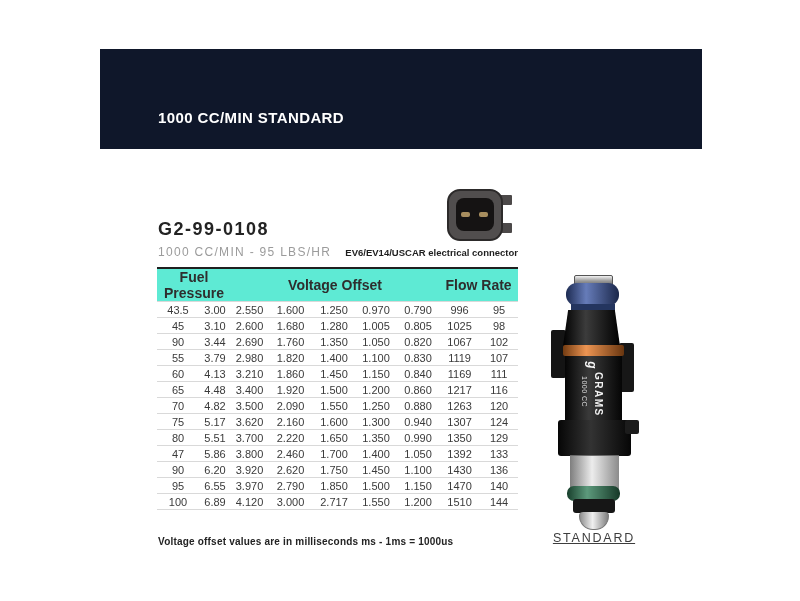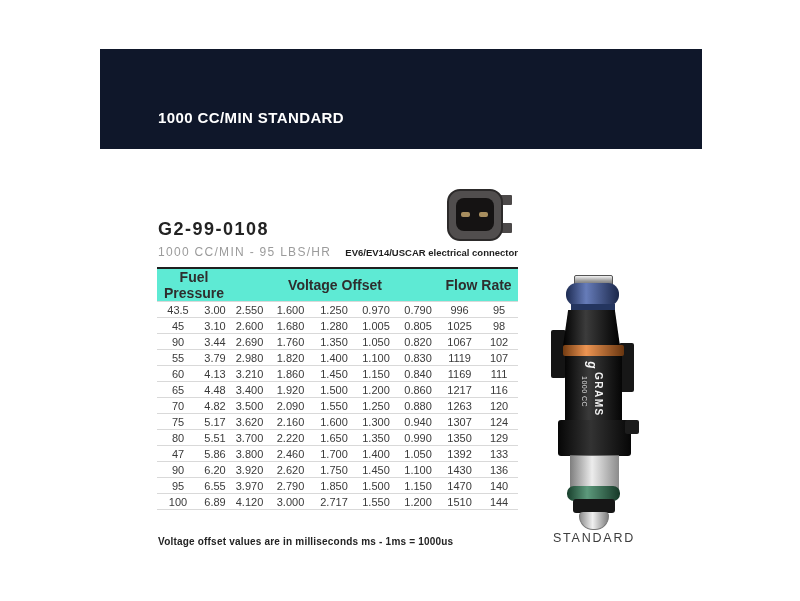--- a/index.html
+++ b/index.html
@@ -110,21 +110,21 @@
   }
   .inj-oring-green{left:19px;top:226px;width:53px;height:15px;border-radius:7px;}
   .inj-black-ring{left:25px;top:239px;width:42px;height:14px;background:#161616;border-radius:3px;}
   .inj-nozzle{
     left:31px;top:252px;width:28px;height:17px;
     background:linear-gradient(to right,#8e8e8e,#f0f0f0 45%,#7f7f7f);
     border-radius:4px 4px 14px 14px;border:1px solid #777;border-top:none;
   }
   .injector-caption{
     position:absolute;left:544px;top:531px;width:100px;text-align:center;
-    font-size:12.5px;color:#3d3d3d;letter-spacing:1.8px;
+    font-size:12.5px;color:#3d3d3d;letter-spacing:1.8px;text-decoration:underline;
   }
 </style>
 </head>
 <body>
 
 <div class="page">
 
   <div class="banner" style="background-color: #0f172a;">
     <div class="banner-title">1000 CC/MIN STANDARD</div>
   </div>

